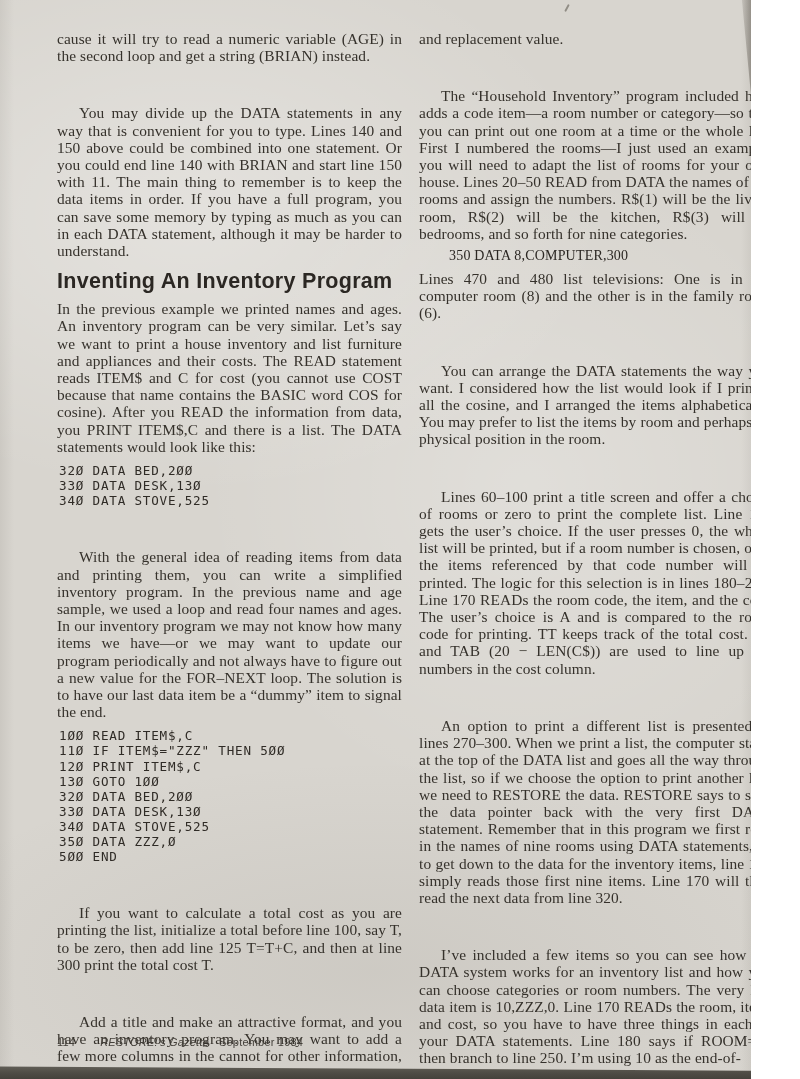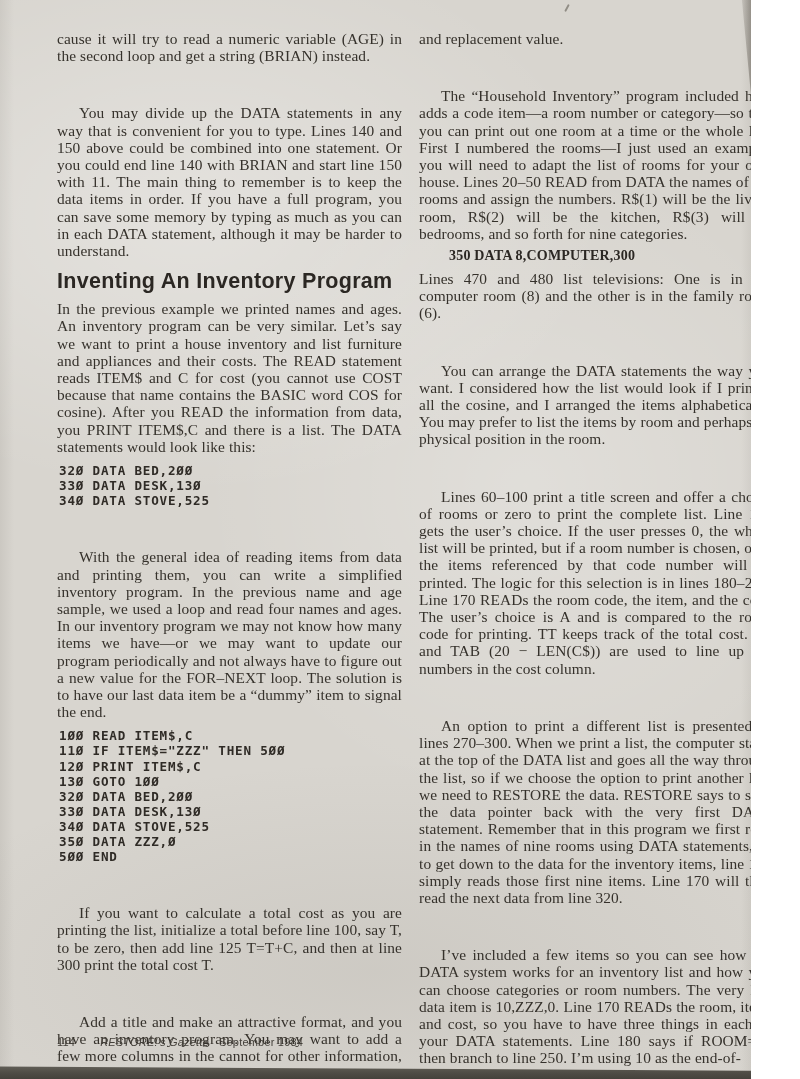--- a/index.html
+++ b/index.html
@@ -39,31 +39,31 @@
     font-family:Liberation Sans, sans-serif;
     font-weight:800;
     font-size:21.5px;
     line-height:24px;
     letter-spacing:0.3px;
     color:#2b2723;
   }
   .code{
     margin:8px 0 9px 2px;
     font-family:"DejaVu Sans Mono", monospace;
-    font-weight:bold;
+    font-weight:normal;
     font-size:12.6px;
     line-height:15.1px;
     letter-spacing:0.8px;
     white-space:pre;
     color:#2f2b26;
   }
   .code-inline{
     margin:6px 0 6px 30px;
     font-family:"Liberation Serif", serif;
-    font-weight:bold;
+    font-weight:normal;
     font-size:14px;
     line-height:16px;
     letter-spacing:0.2px;
     color:#2b2723;
   }
   .footer{
     position:absolute;
     left:57px;top:1036px;
     font-family:"Liberation Sans", sans-serif;
     font-size:11px;

